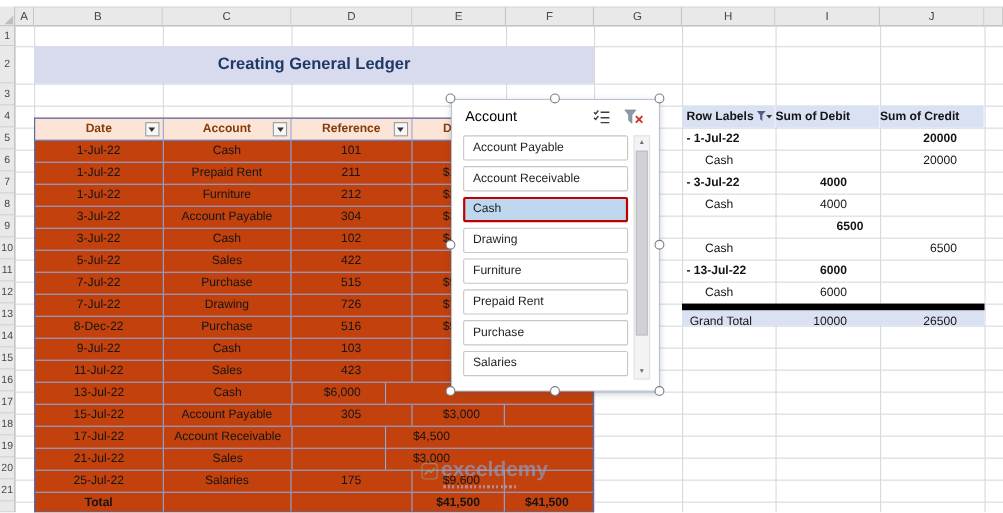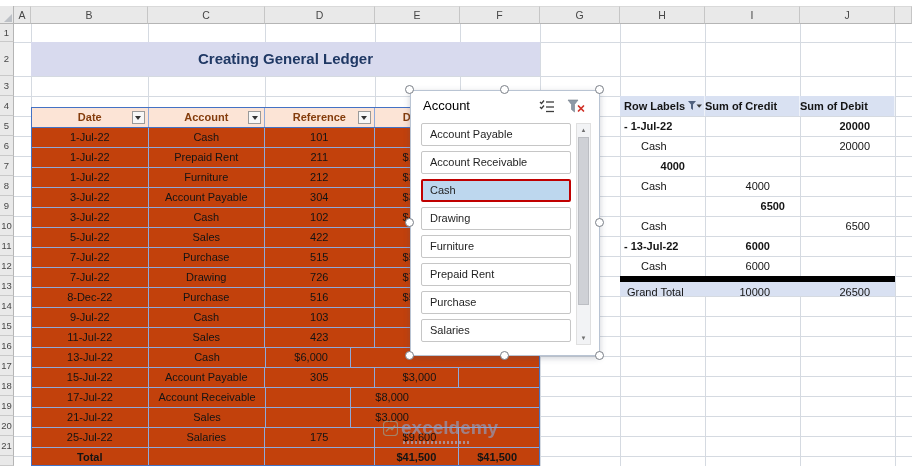--- a/index.html
+++ b/index.html
@@ -289,21 +289,21 @@
           <div class="lc lc2">Account Payable</div>
           <div class="lc lc3">305</div>
           <div class="lc lc4 money">$3,000</div>
           <div class="lc lc5 money"></div>
         </div>
 
         <div class="lrow">
           <div class="lc lc1">17-Jul-22</div>
           <div class="lc lc2">Account Receivable</div>
           <div class="lc lc4 money"></div>
-          <div class="lc lc5 money">$8,000</div>
+          <div class="lc lc5 money">$4,500</div>
         </div>
 
         <div class="lrow">
           <div class="lc lc1">21-Jul-22</div>
           <div class="lc lc2">Sales</div>
           <div class="lc lc4 money"></div>
           <div class="lc lc5 money">$3,000</div>
         </div>
 
         <div class="lrow">
@@ -322,38 +322,39 @@
       <div class="lc lc5 money">$41,500</div>
     </div>
   </div>
 
   <div class="pivot">
     <div class="prow phead">
       <div class="pc pc1"><span>Row Labels</span><span class="pfilter"><svg width="14" height="10" viewBox="0 0 14 10">
               <path d="M0 0 H8 L5 3.5 V9 L3 7.5 V3.5 Z" fill="#50617f"></path>
               <path d="M8.5 3.5 H14 L11.2 6.8 Z" fill="#3b3b3b"></path>
             </svg></span></div>
+      <div class="pc pc2">Sum of Debit</div>
       <div class="pc pc3">Sum of Credit</div>
-      <div class="pc pc2">Sum of Debit</div>
     </div>
     <div>
 
         <div class="prow group">
           <div class="pc pc1"><span class="pprefix">-</span><span>1-Jul-22</span></div>
           <div class="pc pc2 pnum"></div>
           <div class="pc pc3 pnum">20000</div>
         </div>
 
         <div class="prow detail">
           <div class="pc pc1"><span class="pprefix"></span><span>Cash</span></div>
           <div class="pc pc2 pnum"></div>
           <div class="pc pc3 pnum">20000</div>
         </div>
 
         <div class="prow group">
+          <div class="pc pc1"><span class="pprefix">-</span><span>3-Jul-22</span></div>
           <div class="pc pc2 pnum">4000</div>
           <div class="pc pc3 pnum"></div>
         </div>
 
         <div class="prow detail">
           <div class="pc pc1"><span class="pprefix"></span><span>Cash</span></div>
           <div class="pc pc2 pnum">4000</div>
           <div class="pc pc3 pnum"></div>
         </div>
 

